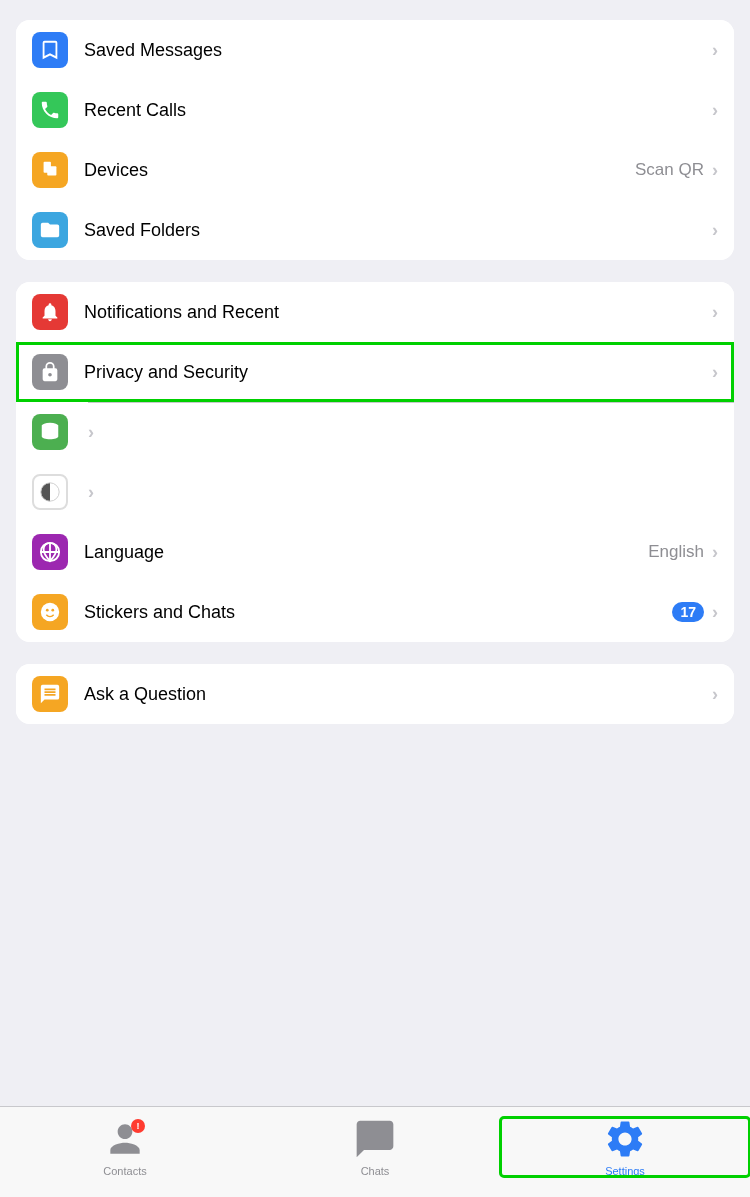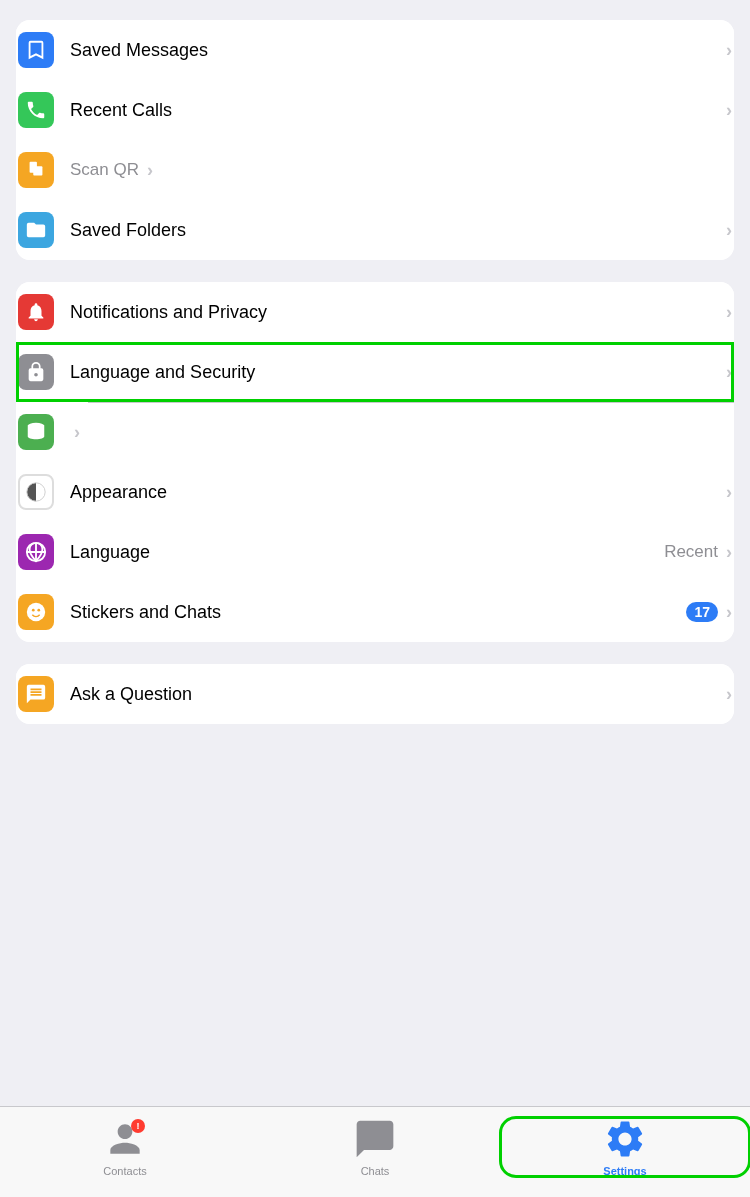--- a/index.html
+++ b/index.html
@@ -23,21 +23,21 @@
     .settings-group {
       background: #fff;
       border-radius: 14px;
       margin-bottom: 22px;
       overflow: hidden;
     }
 
     .settings-row {
       display: flex;
       align-items: center;
-      padding: 0 2px;
+      padding: 0 16px;
       height: 60px;
       cursor: pointer;
       position: relative;
       background: #fff;
     }
 
     .settings-row:not(:last-child)::after {
       content: '';
       position: absolute;
       bottom: 0;
@@ -142,22 +142,21 @@
       color: #2d7cf6;
     }
 
     .tab-item.settings-tab .tab-icon-wrap svg {
       fill: #2d7cf6;
     }
 
     .tab-item.settings-tab {
       outline: 3px solid #00d000;
       outline-offset: -2px;
-      border-radius: 16px;
-      font-weight: bold;
+      border-radius: 4px;
     }
 
     .notification-dot {
       position: absolute;
       top: 2px;
       right: 2px;
       width: 14px;
       height: 14px;
       background: #ff3b30;
       border-radius: 50%;
@@ -208,20 +207,21 @@
           <span class="chevron">›</span>
         </div>
       </div>
       <div class="settings-row">
         <div class="icon-wrap bg-orange">
           <svg viewBox="0 0 24 24">
             <rect x="5" y="3" width="8" height="12" rx="1" ry="1"></rect>
             <rect x="9" y="8" width="10" height="10" rx="1" ry="1"></rect>
           </svg>
         </div>
+        <span class="row-label">Devices</span>
         <div class="row-right">
           <span>Scan QR</span>
           <span class="chevron">›</span>
         </div>
       </div>
       <div class="settings-row">
         <div class="icon-wrap bg-blue2">
           <svg viewBox="0 0 24 24">
             <path d="M10 4H4a2 2 0 0 0-2 2v12a2 2 0 0 0 2 2h16a2 2 0 0 0 2-2V8a2 2 0 0 0-2-2h-8l-2-2z"></path>
           </svg>
@@ -232,32 +232,32 @@
         </div>
       </div>
     </div>
     <div class="settings-group">
       <div class="settings-row">
         <div class="icon-wrap bg-red">
           <svg viewBox="0 0 24 24">
             <path d="M12 22c1.1 0 2-.9 2-2h-4c0 1.1.9 2 2 2zm6-6V11c0-3.1-1.6-5.6-4.5-6.3V4a1.5 1.5 0 0 0-3 0v.7C7.6 5.4 6 7.9 6 11v5l-2 2v1h16v-1l-2-2z"></path>
           </svg>
         </div>
-        <span class="row-label">Notifications and Privacy</span>
+        <span class="row-label">Notifications and Recent</span>
         <div class="row-right">
           <span class="chevron">›</span>
         </div>
       </div>
       <div class="settings-row highlighted">
         <div class="icon-wrap bg-gray">
           <svg viewBox="0 0 24 24">
             <path d="M18 8h-1V6A5 5 0 0 0 7 6v2H6a2 2 0 0 0-2 2v10a2 2 0 0 0 2 2h12a2 2 0 0 0 2-2V10a2 2 0 0 0-2-2zm-6 9a2 2 0 1 1 0-4 2 2 0 0 1 0 4zm3.1-9H8.9V6a3.1 3.1 0 0 1 6.2 0v2z"></path>
           </svg>
         </div>
-        <span class="row-label">Language and Security</span>
+        <span class="row-label">Privacy and Security</span>
         <div class="row-right">
           <span class="chevron">›</span>
         </div>
       </div>
       <div class="settings-row">
         <div class="icon-wrap bg-green2">
           <svg viewBox="0 0 24 24">
             <ellipse cx="12" cy="5" rx="9" ry="3"></ellipse>
             <path d="M3 5v4c0 1.66 4.03 3 9 3s9-1.34 9-3V5M3 9v4c0 1.66 4.03 3 9 3s9-1.34 9-3V9M3 13v4c0 1.66 4.03 3 9 3s9-1.34 9-3v-4"></path>
           </svg>
@@ -267,37 +267,36 @@
         </div>
       </div>
       <div class="settings-row">
         <div class="icon-wrap bg-halfcircle" style="background: none; border: 2px solid rgb(221, 221, 221);">
           <svg viewBox="0 0 24 24">
             <path d="M12 2A10 10 0 0 0 12 22V2z" fill="#555"></path>
             <path d="M12 2A10 10 0 0 1 12 22V2z" fill="#fff"></path>
             <circle cx="12" cy="12" r="10" fill="none" stroke="#ccc" stroke-width="1"></circle>
           </svg>
         </div>
-        <span class="row-label">Appearance</span>
         <div class="row-right">
           <span class="chevron">›</span>
         </div>
       </div>
       <div class="settings-row">
         <div class="icon-wrap bg-purple">
           <svg viewBox="0 0 24 24">
             <circle cx="12" cy="12" r="10" fill="none" stroke="#fff" stroke-width="2"></circle>
             <path d="M12 2C8.13 2 5 5.13 5 9c0 5.25 7 13 7 13s7-7.75 7-13c0-3.87-3.13-7-7-7z" fill="none" stroke="#fff" stroke-width="2"></path>
             <line x1="2" y1="12" x2="22" y2="12" stroke="#fff" stroke-width="2"></line>
             <line x1="12" y1="2" x2="12" y2="22" stroke="#fff" stroke-width="2"></line>
           </svg>
         </div>
         <span class="row-label">Language</span>
         <div class="row-right">
-          <span>Recent</span>
+          <span>English</span>
           <span class="chevron">›</span>
         </div>
       </div>
       <div class="settings-row">
         <div class="icon-wrap bg-orange2">
           <svg viewBox="0 0 24 24">
             <circle cx="12" cy="12" r="10"></circle>
             <circle cx="9" cy="10" r="1.5" fill="#f5a623"></circle>
             <circle cx="15" cy="10" r="1.5" fill="#f5a623"></circle>
             <path d="M8 15s1.5 2 4 2 4-2 4-2" stroke="#f5a623" stroke-width="1.5" fill="none"></path>

